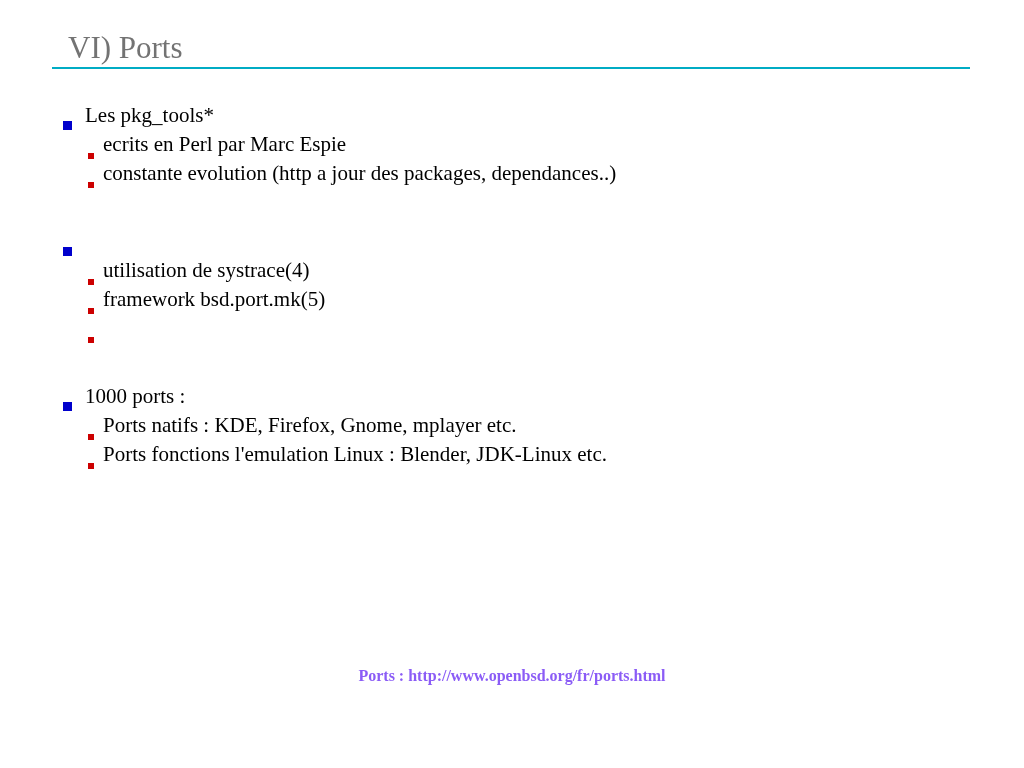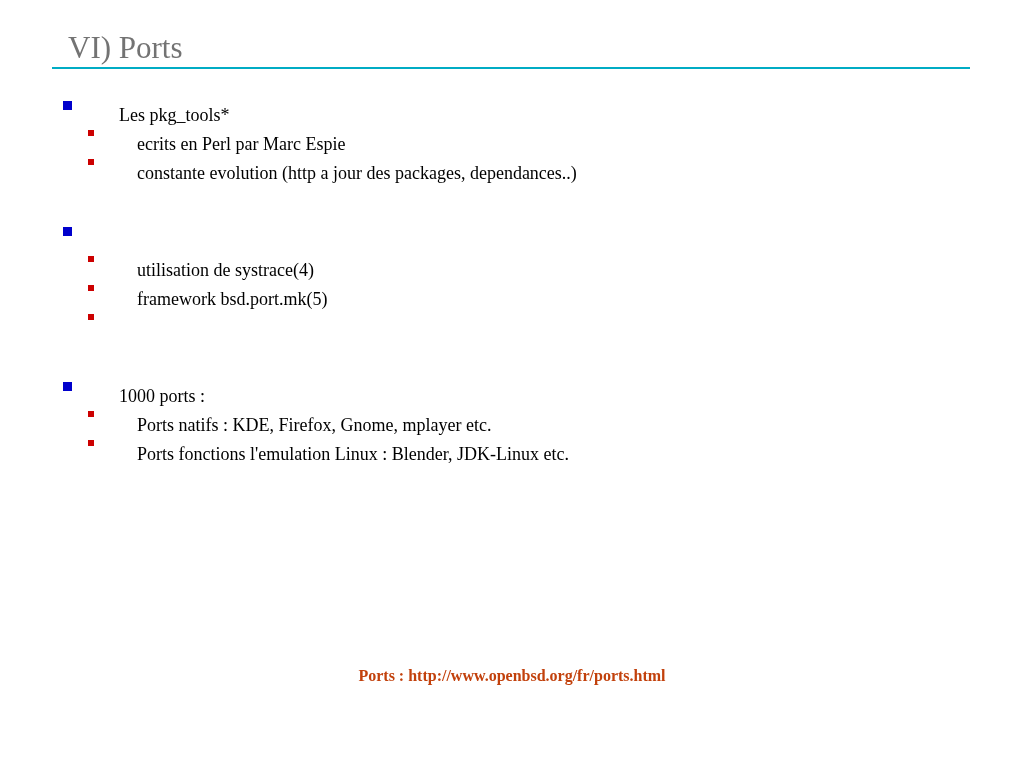--- a/index.html
+++ b/index.html
@@ -37,26 +37,25 @@
     position: absolute;
     left: 0;
     top: 101px;
     right: 0;
   }
   .group {
     margin-bottom: 39px;
   }
   .line {
     display: flex;
-    align-items: flex-start;
-    font-size: 18px;
+    align-items: flex-end;
+    font-size: 21px;
     line-height: 29px;
     height: 29px;
     white-space: nowrap;
-    gap: 34px;
   }
   .bullet {
     flex: 0 0 auto;
     display: inline-block;
   }
   .bullet.l1 {
     width: 9px;
     height: 9px;
     margin-left: 63px;
     margin-right: 13px;
@@ -71,21 +70,21 @@
   }
   .footer {
     position: absolute;
     left: 0;
     top: 666px;
     width: 100%;
     text-align: center;
     font-size: 16px;
     line-height: 20px;
     font-weight: bold;
-    color: #c2410c;
+    color: #8b5cf6;
   }
 </style>
 </head>
 <body>
 
 <div class="slide-title">VI) Ports</div>
 <div class="title-rule"></div>
 
 <div class="content">
 

